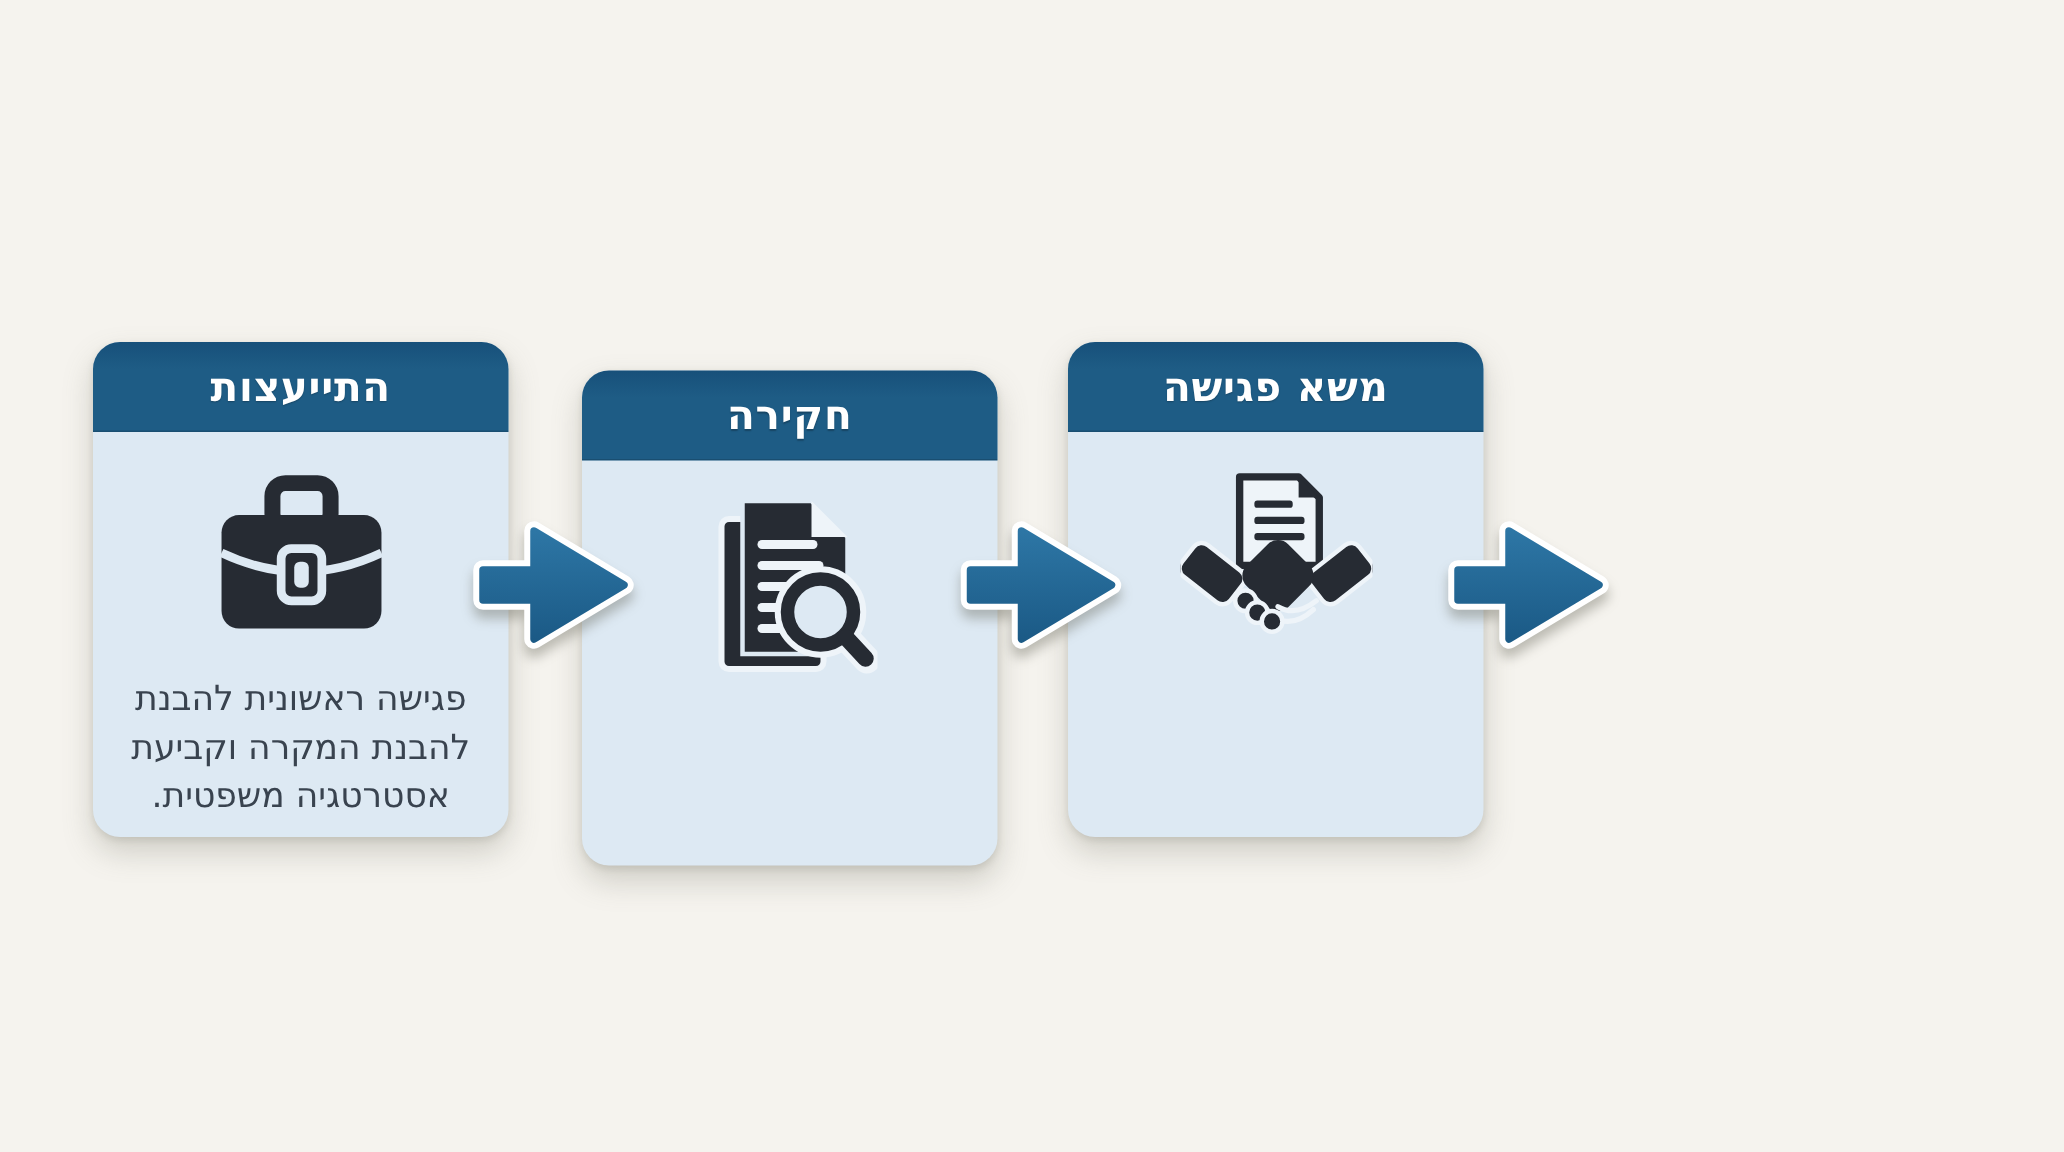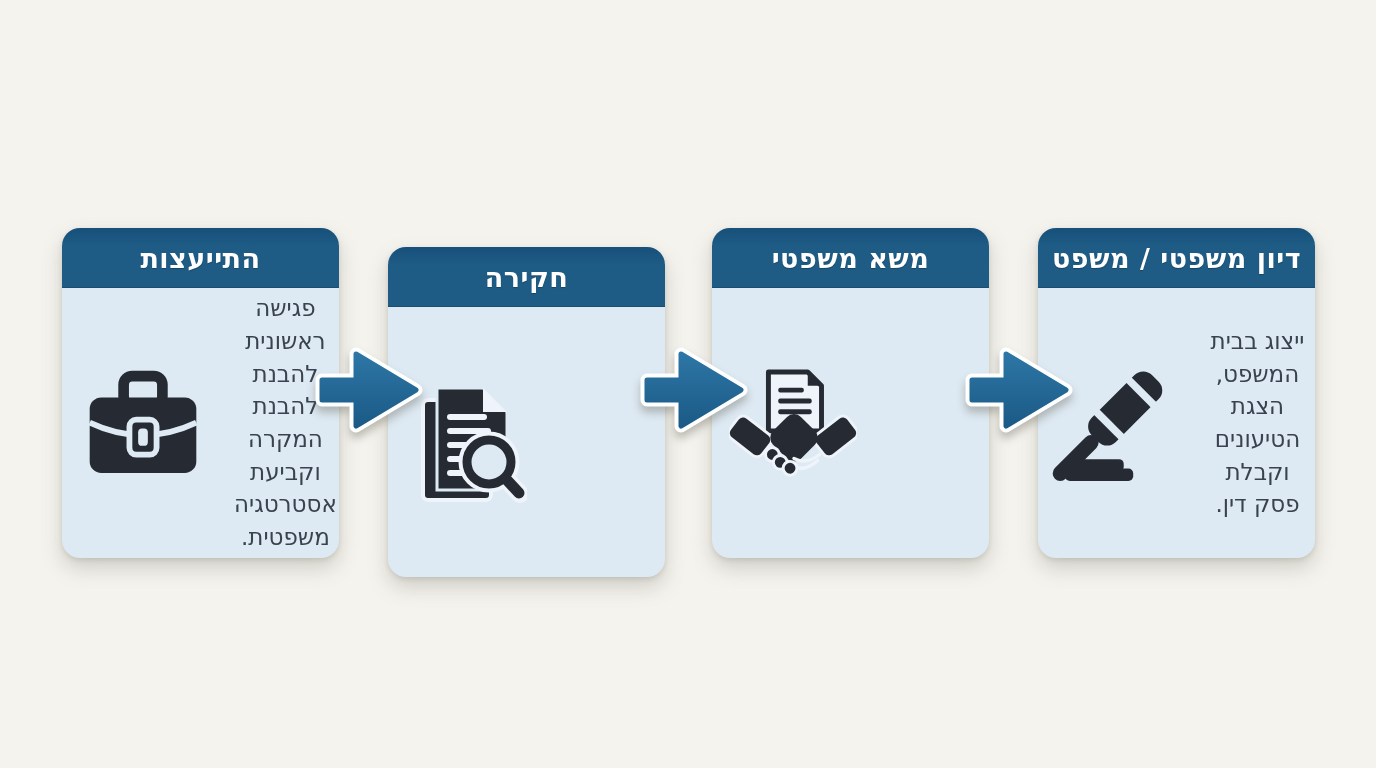--- a/index.html
+++ b/index.html
@@ -39,21 +39,21 @@
     direction:rtl;
     color:#ffffff;
     font-weight:bold;
     font-size:27px;
     line-height:1;
     letter-spacing:.5px;
     text-shadow:0 1px 1px rgba(0,0,0,.25);
     white-space:nowrap;
   }
   .stage-body{
-    flex:1;display:flex;flex-direction:row;align-items:center;
+    flex:1;display:flex;flex-direction:column;align-items:center;
   }
   .stage-icon-wrap{
     height:162px;flex:0 0 162px;
     display:flex;align-items:center;justify-content:center;
     padding-top:6px;box-sizing:border-box;
   }
   .stage-desc{
     direction:rtl;
     text-align:center;
     white-space:pre-line;
@@ -128,21 +128,21 @@
             <line x1="95" y1="97" x2="109" y2="112" stroke="#eef4f9" stroke-width="18" stroke-linecap="round"></line>
             <circle cx="78" cy="80" r="22" fill="#dde9f3" stroke="#262b33" stroke-width="9"></circle>
             <line x1="95" y1="97" x2="108" y2="111" stroke="#262b33" stroke-width="11" stroke-linecap="round"></line>
           </svg>
         </div>
       </div>
     </div>
 
     <div class="stage-card pos-2">
       <div class="stage-header">
-        <span class="stage-title">משא משפטי</span>
+        <span class="stage-title">משא פגישה</span>
       </div>
       <div class="stage-body">
         <div class="stage-icon-wrap">
           <svg width="128" height="116" viewBox="0 0 130 118">
             <path d="M40 4 H80 L94 18 V64 H40 Z" fill="#eef4f9" stroke="#262b33" stroke-width="5" stroke-linejoin="round"></path>
             <path d="M80 4 L94 18 H80 Z" fill="#262b33"></path>
             <rect x="50" y="20" width="26" height="5" rx="2" fill="#262b33"></rect>
             <rect x="50" y="31" width="34" height="5" rx="2" fill="#262b33"></rect>
             <rect x="50" y="42" width="34" height="5" rx="2" fill="#262b33"></rect>
             <g>
@@ -153,42 +153,20 @@
               <path d="M62 99 q14 8 28 -5" stroke="#eef4f9" stroke-width="3.5" fill="none" stroke-linecap="round"></path>
               <circle cx="44" cy="88" r="7" fill="#262b33" stroke="#eef4f9" stroke-width="3"></circle>
               <circle cx="52" cy="96" r="7" fill="#262b33" stroke="#eef4f9" stroke-width="3"></circle>
               <circle cx="62" cy="102" r="7" fill="#262b33" stroke="#eef4f9" stroke-width="3"></circle>
             </g>
           </svg>
         </div>
       </div>
     </div>
 
-    <div class="stage-card pos-3">
-      <div class="stage-header">
-        <span class="stage-title">דיון משפטי / משפט</span>
-      </div>
-      <div class="stage-body">
-        <div class="stage-icon-wrap">
-          <svg width="142" height="124" viewBox="0 0 150 130">
-            <g transform="rotate(45 78 50)">
-              <rect x="60" y="0" width="36" height="90" rx="13" fill="#262b33"></rect>
-              <rect x="54" y="17" width="48" height="8" fill="#dde9f3"></rect>
-              <rect x="54" y="65" width="48" height="8" fill="#dde9f3"></rect>
-              <rect x="70" y="88" width="16" height="62" rx="8" fill="#262b33"></rect>
-            </g>
-            <rect x="28" y="100" width="52" height="13" rx="5" fill="#262b33"></rect>
-            <rect x="18" y="110" width="72" height="13" rx="5" fill="#262b33"></rect>
-          </svg>
-        </div>
-        <div class="stage-desc">ייצוג בבית המשפט,
-הצגת הטיעונים וקבלת
-פסק דין.</div>
-      </div>
-    </div>
 
     <div class="flow-arrow pos-0">
       <svg width="120" height="100" viewBox="0 0 120 100">
         <path d="M12 40 H46 V14 L106 50 L46 86 V60 H12 Z" fill="none" stroke="#ffffff" stroke-width="13" stroke-linejoin="round" stroke-linecap="round"></path>
         <path d="M12 40 H46 V14 L106 50 L46 86 V60 H12 Z" fill="url(#arrowGrad)" stroke="url(#arrowGrad)" stroke-width="5" stroke-linejoin="round"></path>
       </svg>
     </div>
     <div class="flow-arrow pos-1">
       <svg width="120" height="100" viewBox="0 0 120 100">
         <path d="M12 40 H46 V14 L106 50 L46 86 V60 H12 Z" fill="none" stroke="#ffffff" stroke-width="13" stroke-linejoin="round" stroke-linecap="round"></path>

